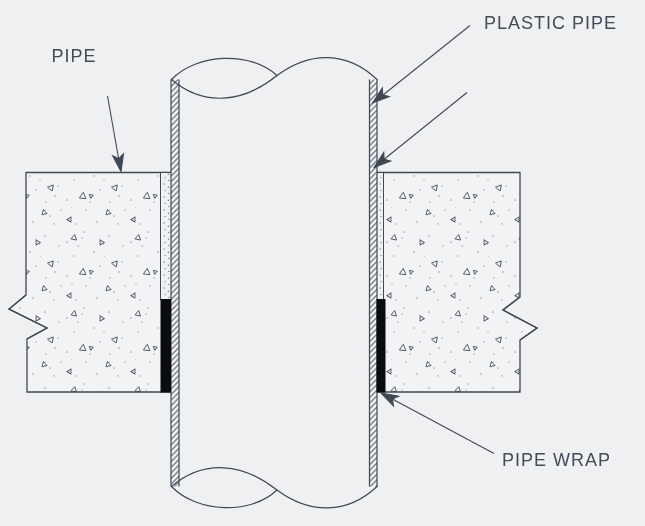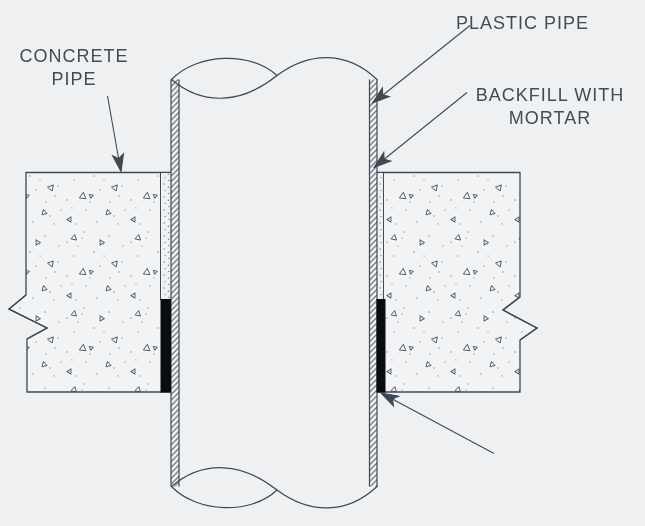--- a/index.html
+++ b/index.html
@@ -149,27 +149,25 @@
         <polygon points="0,0 -17,5.5 -13,0 -17,-5.5" transform="translate(374,167.5) rotate(141)"></polygon>
       </g>
       <g>
         <line x1="494" y1="453.5" x2="389.5" y2="397.5"></line>
         <polygon points="0,0 -17,5.5 -13,0 -17,-5.5" transform="translate(381,393) rotate(-152)"></polygon>
       </g>
     </g>
   </svg>
 
   <div class="label label-center" style="left:6px; top:45px; width:136px;">
-    <span class="line">CONCRETE</span>
     <span class="line">PIPE</span>
   </div>
 
-  <div class="label" style="left:456px; top:12px;">
+  <div class="label" style="left:484px; top:12px;">
     <span>PLASTIC PIPE</span>
   </div>
 
-  <div class="label label-center" style="left:466px; top:84px; width:168px;">
-    <span class="line">BACKFILL WITH</span>
-    <span class="line">MORTAR</span>
+
+  <div class="label" style="left:502px; top:449px;">
+    <span>PIPE WRAP</span>
   </div>
-
 
 </div>
 
 </body></html>

